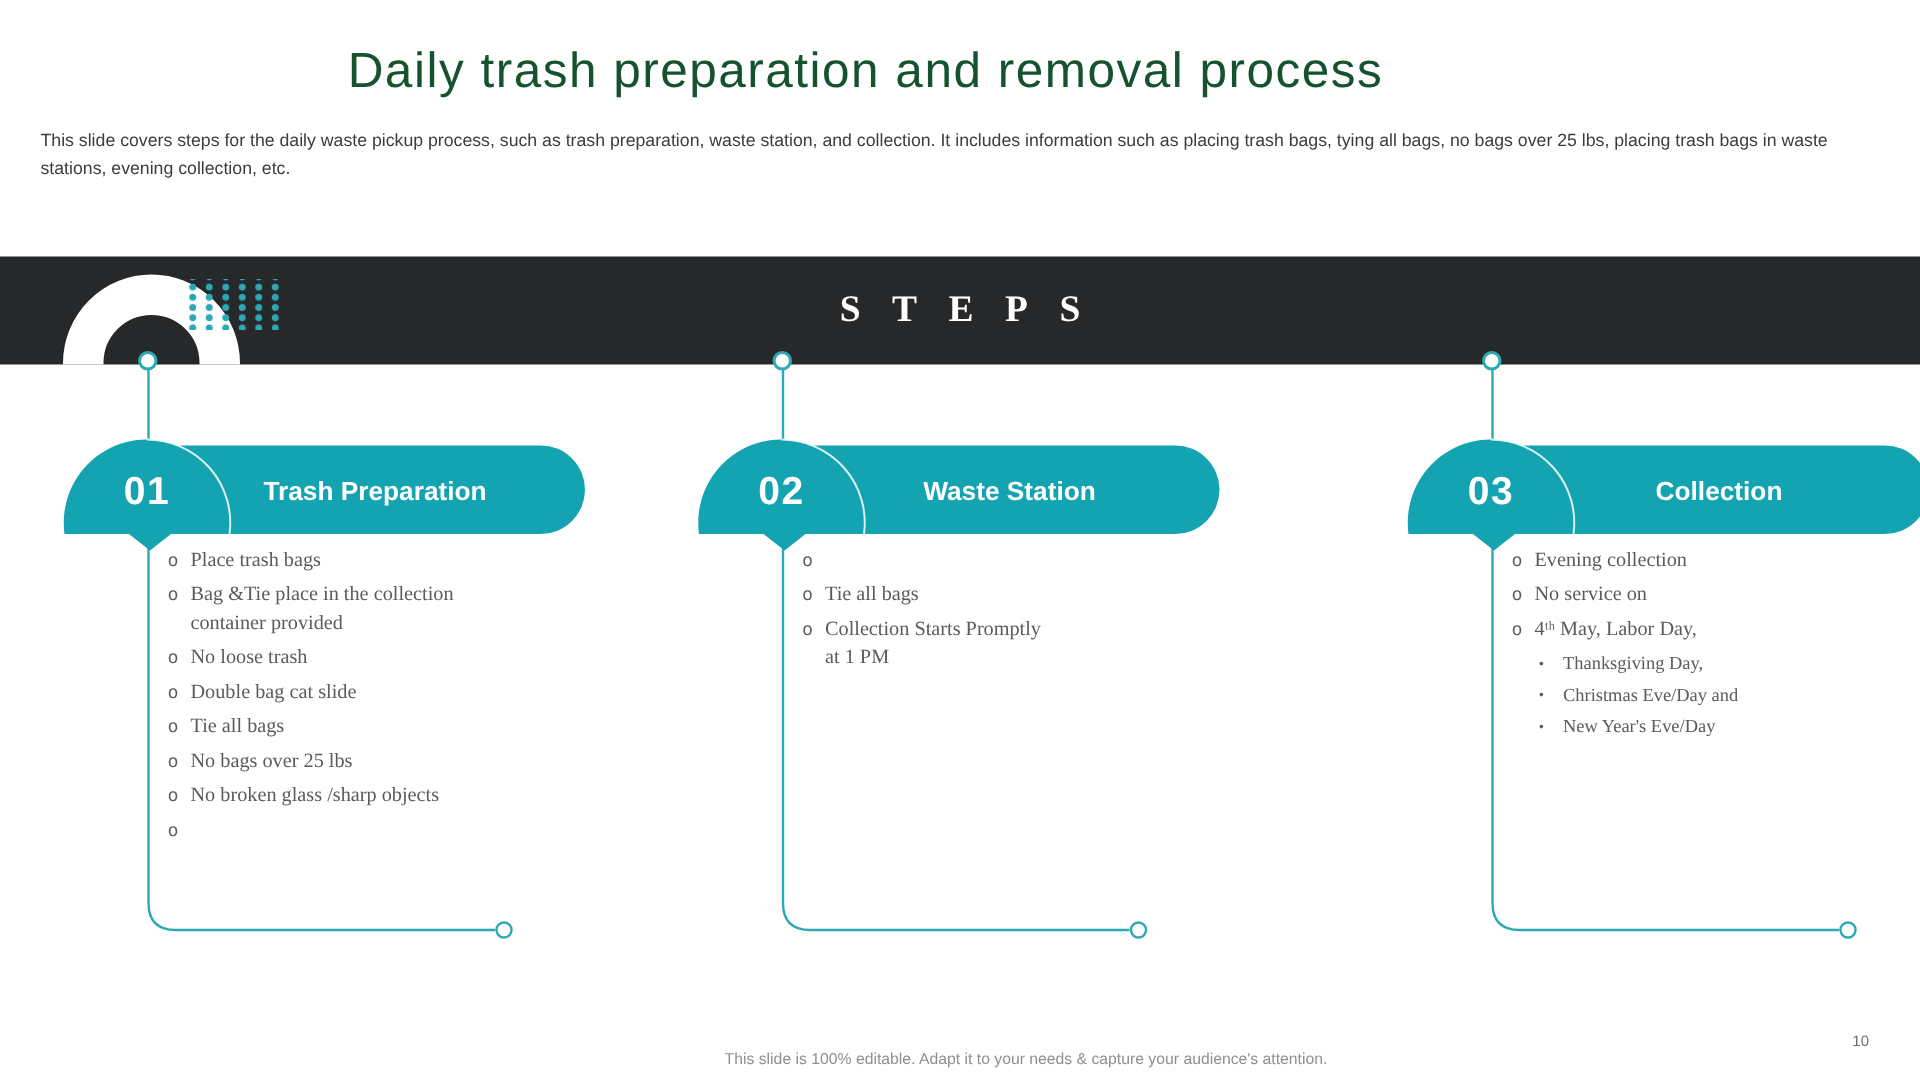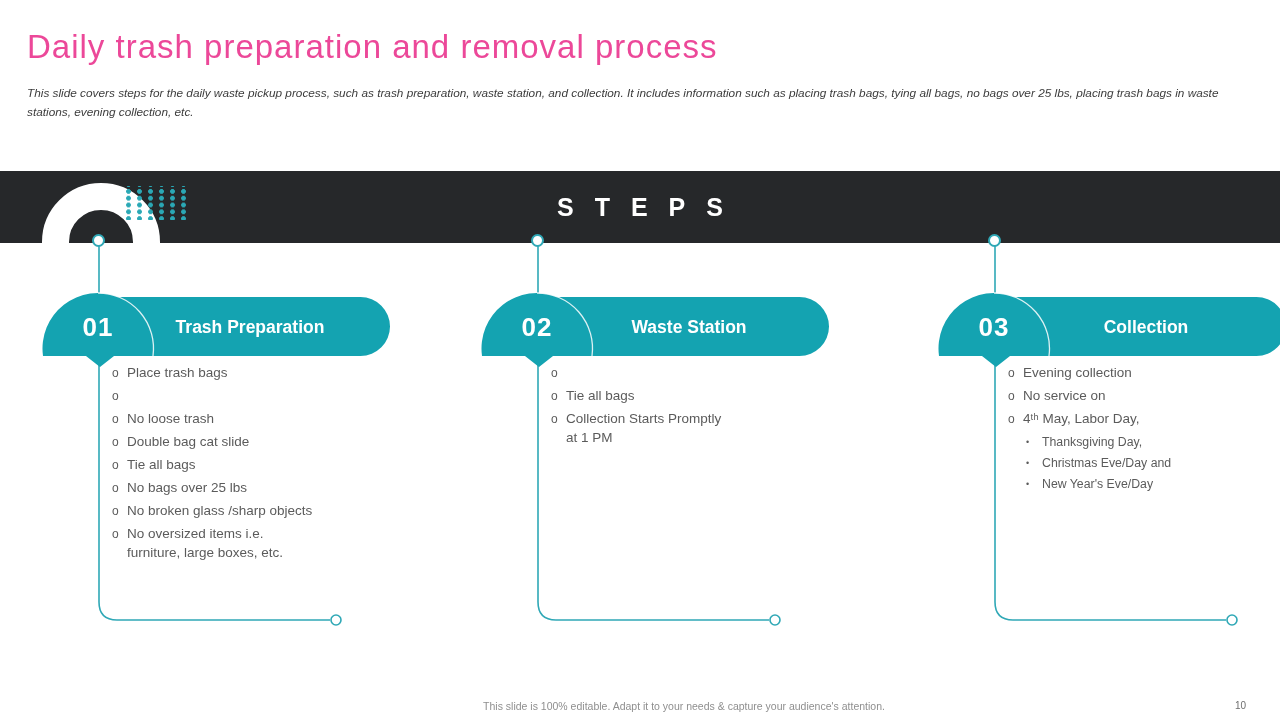--- a/index.html
+++ b/index.html
@@ -3,74 +3,74 @@
 <meta charset="utf-8">
 <style>
   html,body{margin:0;padding:0;background:#e9e9e9;}
   .slide{
     position:relative;width:1280px;height:720px;background:#ffffff;
     overflow:hidden;font-family:"Liberation Sans",sans-serif;
   }
   
   .page-title{
     position:absolute;left:27px;top:28px;width:1100px;
-    font-size:33px;font-weight:400;letter-spacing:1px;color:#ec4899;
+    font-size:33px;font-weight:400;letter-spacing:1px;color:#14532d;text-align:center;
   }
   .page-subtitle{
     position:absolute;left:27px;top:84px;width:1215px;
-    font-size:11.8px;line-height:1.6;color:#3c3c3c;font-style:italic;
+    font-size:11.8px;line-height:1.6;color:#3c3c3c;
   }
   
   .banner{
     position:absolute;left:0;top:171px;width:1280px;height:72px;
     background:#26282a;overflow:hidden;z-index:1;
   }
   .ring{
     position:absolute;left:42px;top:12px;width:64px;height:64px;
     border:27px solid #ffffff;border-radius:50%;background:transparent;
   }
   .dots-grid{
     position:absolute;left:121px;top:15px;width:66px;height:34px;
     background-image:radial-gradient(circle,#2aa8b5 2.1px,rgba(0,0,0,0) 2.6px);
     background-size:11px 6.8px;background-position:2px 2px;
   }
   .banner-label{
     position:absolute;left:0;top:0;width:100%;height:72px;
     display:flex;align-items:center;justify-content:center;
     color:#ffffff;font-weight:700;font-size:25px;letter-spacing:21px;
-    padding-left:21px;box-sizing:border-box;
+    padding-left:21px;box-sizing:border-box;font-family:Liberation Serif, serif;
   }
   
   .step-col{position:absolute;top:230px;width:360px;height:420px;}
   .step-col .connector-line{position:absolute;left:52px;top:16px;z-index:2;}
   .step-col .header-svg{position:absolute;left:-3px;top:58px;z-index:3;}
   .step-col .connector-dot{
     position:absolute;left:49px;top:4px;width:9px;height:9px;
     background:#ffffff;border:2px solid #2fa8b6;border-radius:50%;z-index:4;
   }
   .svg-number{font:700 26px "Liberation Sans",sans-serif;fill:#ffffff;letter-spacing:1px;}
   .svg-step-title{font:700 17.5px "Liberation Sans",sans-serif;fill:#ffffff;}
   .bullet-list{position:absolute;left:69px;top:134px;width:245px;z-index:3;}
   .bullet{display:flex;align-items:flex-start;margin-bottom:4.5px;}
   .bullet .marker{
     width:15px;flex:0 0 15px;font-size:12px;line-height:18.5px;color:#5b5b5b;
   }
   .bullet .btext{
-    font-size:13.5px;line-height:18.5px;color:#5b5b5b;white-space:pre-line;
+    font-size:13.5px;line-height:18.5px;color:#5b5b5b;white-space:pre-line;font-family:Liberation Serif, serif;
   }
   .bullet.sub{margin-left:18px;margin-bottom:3px;}
   .bullet.sub .marker{width:16px;flex:0 0 16px;font-size:9px;line-height:18px;}
   .bullet.sub .btext{font-size:12.3px;line-height:18px;}
   
   .footer-note{
     position:absolute;left:0;bottom:8px;width:100%;text-align:center;
     font-size:10.5px;color:#8f8f8f;padding-left:44px;
   }
   .page-number{
-    position:absolute;right:34px;bottom:9px;font-size:10px;color:#6e6e6e;margin-top:21px;
+    position:absolute;right:34px;bottom:20px;font-size:10px;color:#6e6e6e;margin-top:21px;
   }
 </style>
 </head>
 <body>
 
 <div class="slide">
 
   <div class="page-title">Daily trash preparation and removal process</div>
   <div class="page-subtitle">This slide covers steps for the daily waste pickup process, such as trash preparation, waste station, and collection. It includes information such as placing trash bags, tying all bags, no bags over 25 lbs, placing trash bags in waste stations, evening collection, etc.</div>
 
@@ -92,20 +92,22 @@
       <text class="svg-step-title" x="210" y="45" text-anchor="middle">Trash Preparation</text>
     </svg>
     <div class="connector-dot"></div>
     <div class="bullet-list">
         <div class="bullet">
           <span class="marker">o</span>
           <span class="btext">Place trash bags</span>
         </div>
         <div class="bullet">
           <span class="marker">o</span>
+          <span class="btext">Bag &amp;Tie place in the collection
+container provided</span>
         </div>
         <div class="bullet">
           <span class="marker">o</span>
           <span class="btext">No loose trash</span>
         </div>
         <div class="bullet">
           <span class="marker">o</span>
           <span class="btext">Double bag cat slide</span>
         </div>
         <div class="bullet">
@@ -115,27 +117,25 @@
         <div class="bullet">
           <span class="marker">o</span>
           <span class="btext">No bags over 25 lbs</span>
         </div>
         <div class="bullet">
           <span class="marker">o</span>
           <span class="btext">No broken glass /sharp objects</span>
         </div>
         <div class="bullet">
           <span class="marker">o</span>
-          <span class="btext">No oversized items i.e.
-furniture, large boxes, etc.</span>
         </div>
       </div>
   </div>
 
-  <div class="step-col" style="left:482px">
+  <div class="step-col" style="left:466px">
     <svg class="connector-line" width="250" height="386" viewBox="0 0 250 386">
       <path d="M4,0 L4,356 Q4,374 22,374 L235,374" fill="none" stroke="#2fa8b6" stroke-width="1.6"></path>
       <circle cx="241" cy="374" r="5" fill="#ffffff" stroke="#2fa8b6" stroke-width="1.6"></circle>
     </svg>
     <svg class="header-svg" width="355" height="82" viewBox="0 0 355 82">
       <path d="M 3,68 A 55.5 55.5 0 0 1 78.7,9 L 320.5,9 A 29.5 29.5 0 0 1 320.5,68 L 74,68 L 60,79 L 46,68 Z" fill="#14a3b1"></path>
       <path d="M 58,5 A 55.5 55.5 0 0 1 113,68" fill="none" stroke="rgba(255,255,255,0.85)" stroke-width="1.3"></path>
       <text class="svg-number" x="58" y="48" text-anchor="middle">02</text>
       <text class="svg-step-title" x="210" y="45" text-anchor="middle">Waste Station</text>
     </svg>

